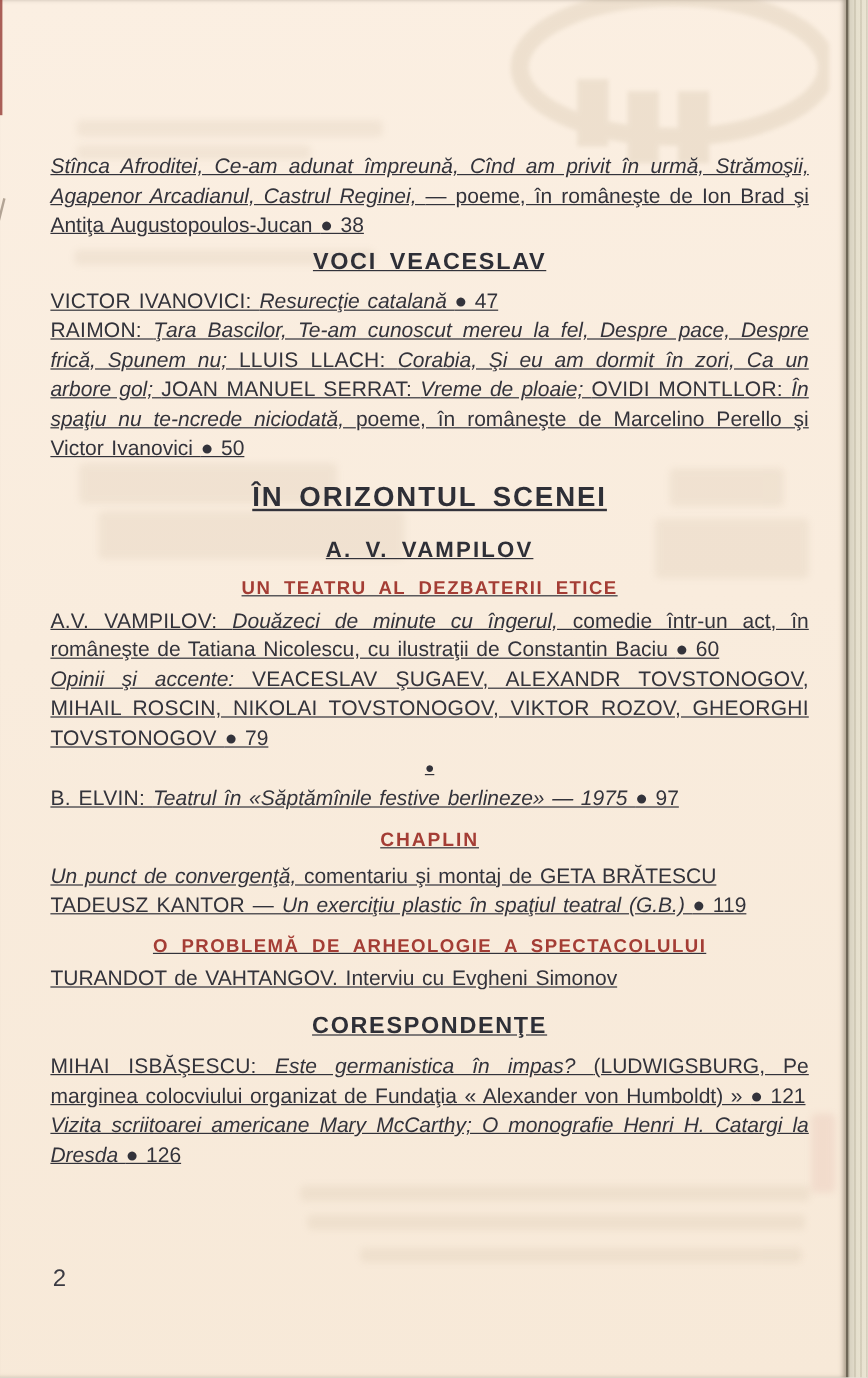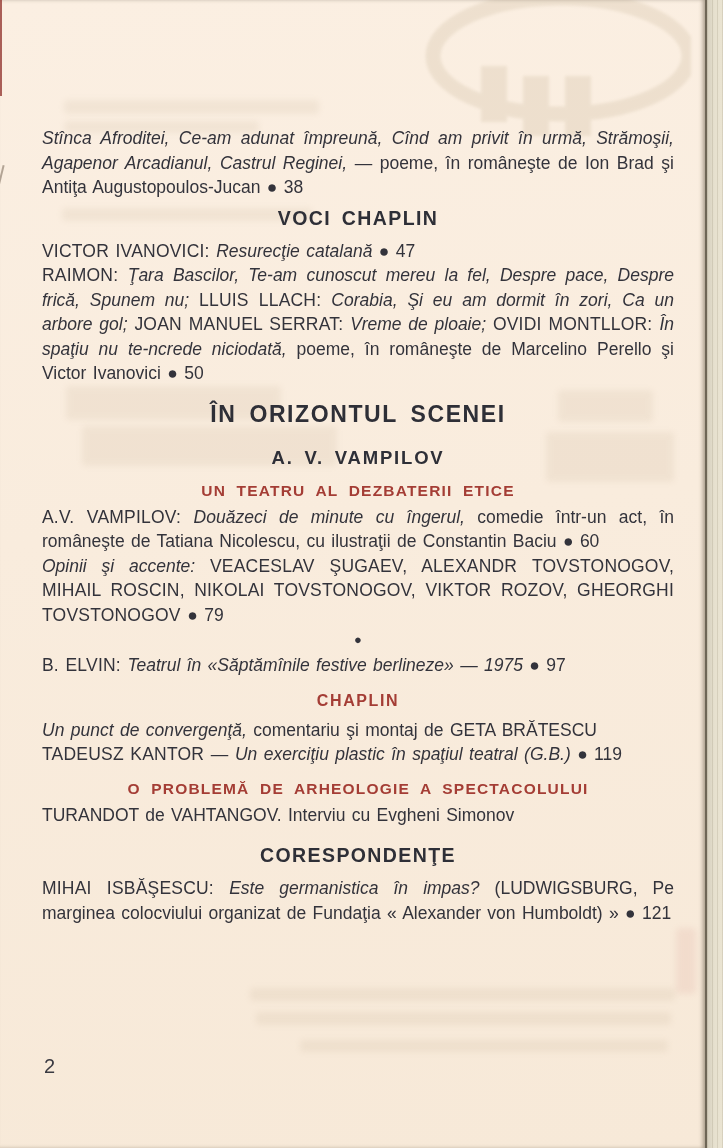--- a/index.html
+++ b/index.html
@@ -57,20 +57,21 @@
     opacity: .13; filter: blur(1.6px);
     pointer-events: none;
   }
   
   .toc {
     position: absolute; left: 0; top: 0;
     width: 705px; height: 1148px;
     box-sizing: border-box;
     padding: 126px 31px 0 42px;
     color: #33333b;
+    text-decoration: underline;
   }
   p.b {
     margin: 0;
     font-size: 17.5px;
     line-height: 24.5px;
     text-align: justify;
     word-spacing: 1.5px;
   }
   .i  { font-style: italic; }
   .au { letter-spacing: .2px; }  
@@ -133,21 +134,21 @@
     <div class="ghost" style="left:300px; top:1040px; width:368px; height:12px;"></div>
     <div class="ghost pink" style="left:676px; top:928px; width:20px; height:66px;"></div>
 
     <div class="red-edge-mark"></div>
     <div class="scratch"></div>
 
     <div class="toc">
 
       <p class="b"><span class="i">Stînca Afroditei, Ce-am adunat împreună, Cînd am privit în urmă, Strămoşii, Agapenor Arcadianul, Castrul Reginei, </span><span>— poeme, în româneşte de Ion Brad şi Antiţa Augustopoulos-Jucan </span><span>● 38</span></p>
 
-      <h2 class="h-section">VOCI CHAPLIN</h2>
+      <h2 class="h-section">VOCI VEACESLAV</h2>
 
       <p class="b"><span class="au">VICTOR IVANOVICI: </span><span class="i">Resurecţie catalană </span><span>● 47</span></p>
 
       <p class="b"><span class="au">RAIMON: </span><span class="i">Ţara Bascilor, Te-am cunoscut mereu la fel, Despre pace, Despre frică, Spunem nu; </span><span class="au">LLUIS LLACH: </span><span class="i">Corabia, Şi eu am dormit în zori, Ca un arbore gol; </span><span class="au">JOAN MANUEL SERRAT: </span><span class="i">Vreme de ploaie; </span><span class="au">OVIDI MONTLLOR: </span><span class="i">În spaţiu nu te-ncrede niciodată, </span><span>poeme, în româneşte de Marcelino Perello şi Victor Ivanovici </span><span>● 50</span></p>
 
       <h2 class="h-big">ÎN ORIZONTUL SCENEI</h2>
       <h3 class="h-sub">A. V. VAMPILOV</h3>
       <h4 class="h-red">UN TEATRU AL DEZBATERII ETICE</h4>
 
       <p class="b"><span class="au">A.V. VAMPILOV: </span><span class="i">Douăzeci de minute cu îngerul, </span><span>comedie într-un act, în româneşte de Tatiana Nicolescu, cu ilustraţii de Constantin Baciu </span><span>● 60</span></p>
@@ -168,20 +169,21 @@
 
       <h4 class="h-red">O PROBLEMĂ DE ARHEOLOGIE A SPECTACOLULUI</h4>
 
       <p class="b">TURANDOT de VAHTANGOV. Interviu cu Evgheni Simonov</p>
 
       <h2 class="h-section h-coresp">CORESPONDENŢE</h2>
 
       <p class="b"><span class="au">MIHAI ISBĂŞESCU: </span><span class="i">Este germanistica în impas? </span><span>(LUDWIGSBURG, Pe marginea colocviului organizat de Fundaţia « Alexander von Humboldt) » </span><span>● 121</span></p>
 
 
+      <p class="b"><span class="i">Vizita scriitoarei americane Mary McCarthy; O monografie Henri H. Catargi la Dresda </span><span>● 126</span></p>
 
     </div>
 
     <div class="pagenum">2</div>
   </div>
 
   <div class="edge-strip"></div>
 </div>
 
 </body></html>

